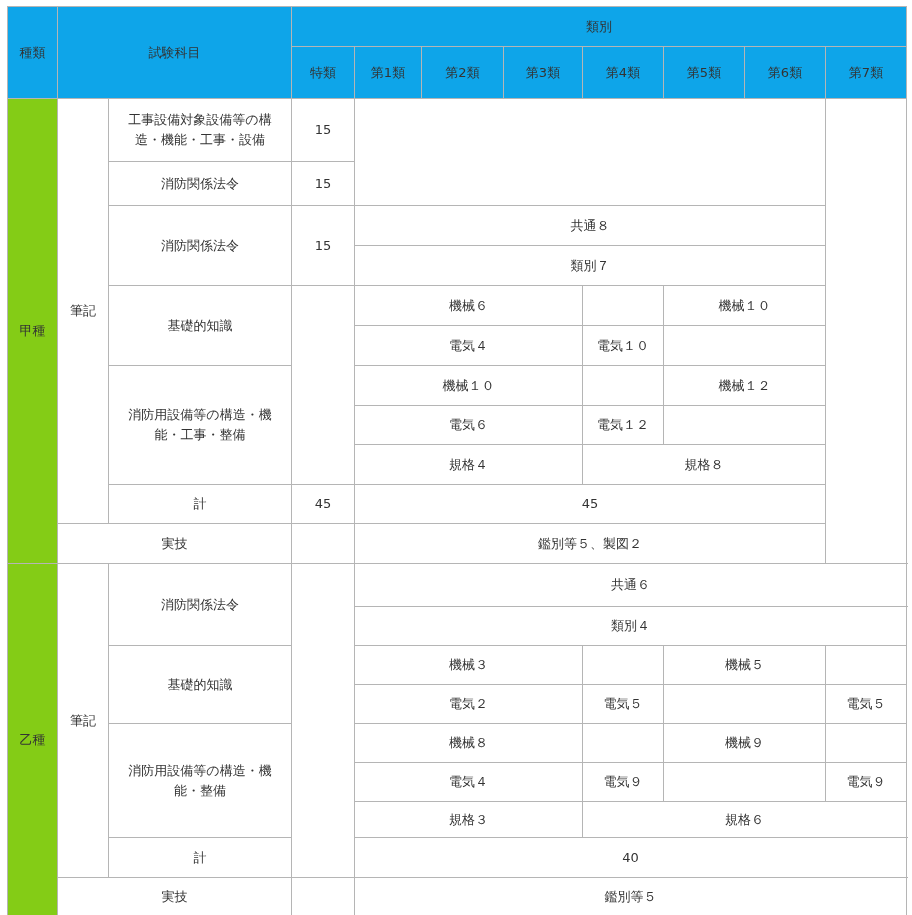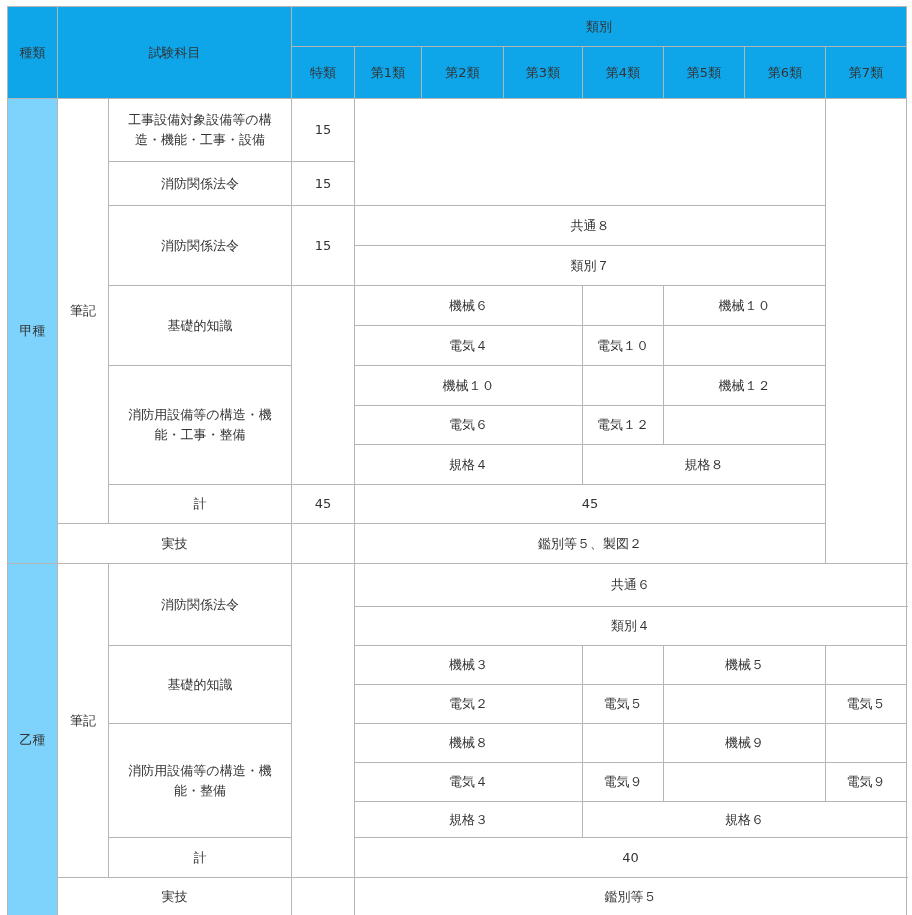--- a/index.html
+++ b/index.html
@@ -11,21 +11,21 @@
       font-family: "DejaVu Sans", "Liberation Sans", sans-serif;
       font-size: 13px; color: #333333;
     }
     table.exam td, table.exam th {
       border: 1px solid #b5b5b5;
       text-align: center; vertical-align: middle;
       padding: 0 8px; font-weight: normal;
       line-height: 20px;
     }
     table.exam th { background: #0ea5e9; }
-    td.shade { background: #7dd3fc; }
+    td.shade { background: #84cc16; }
     td.left { text-align: left; font-family: Liberation Serif, serif; }
     td.sub-left { text-align: left; padding-left: 8px; border-radius: 17px; }
   </style>
 </head>
 <body>
 
 <table class="exam">
   <colgroup>
     <col style="width:50px">
       <col style="width:51px">

